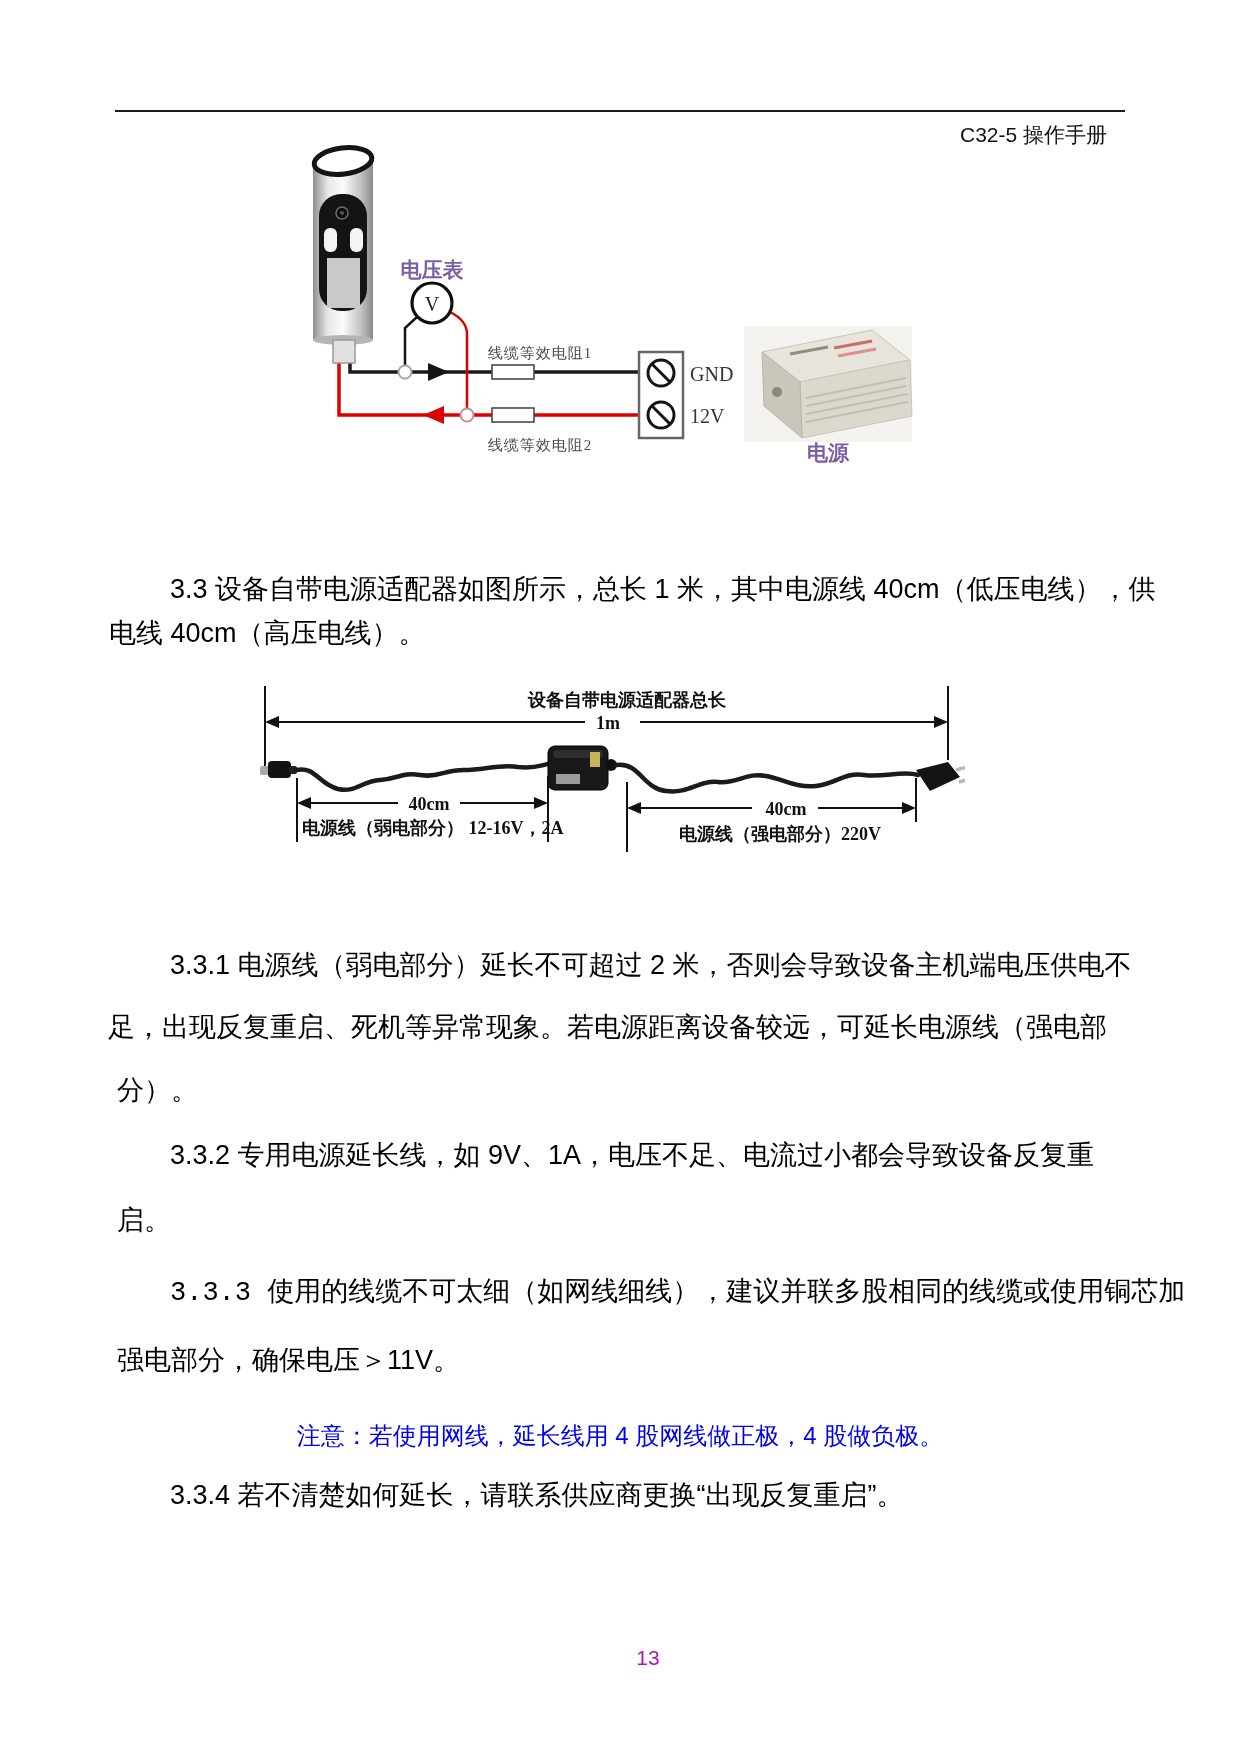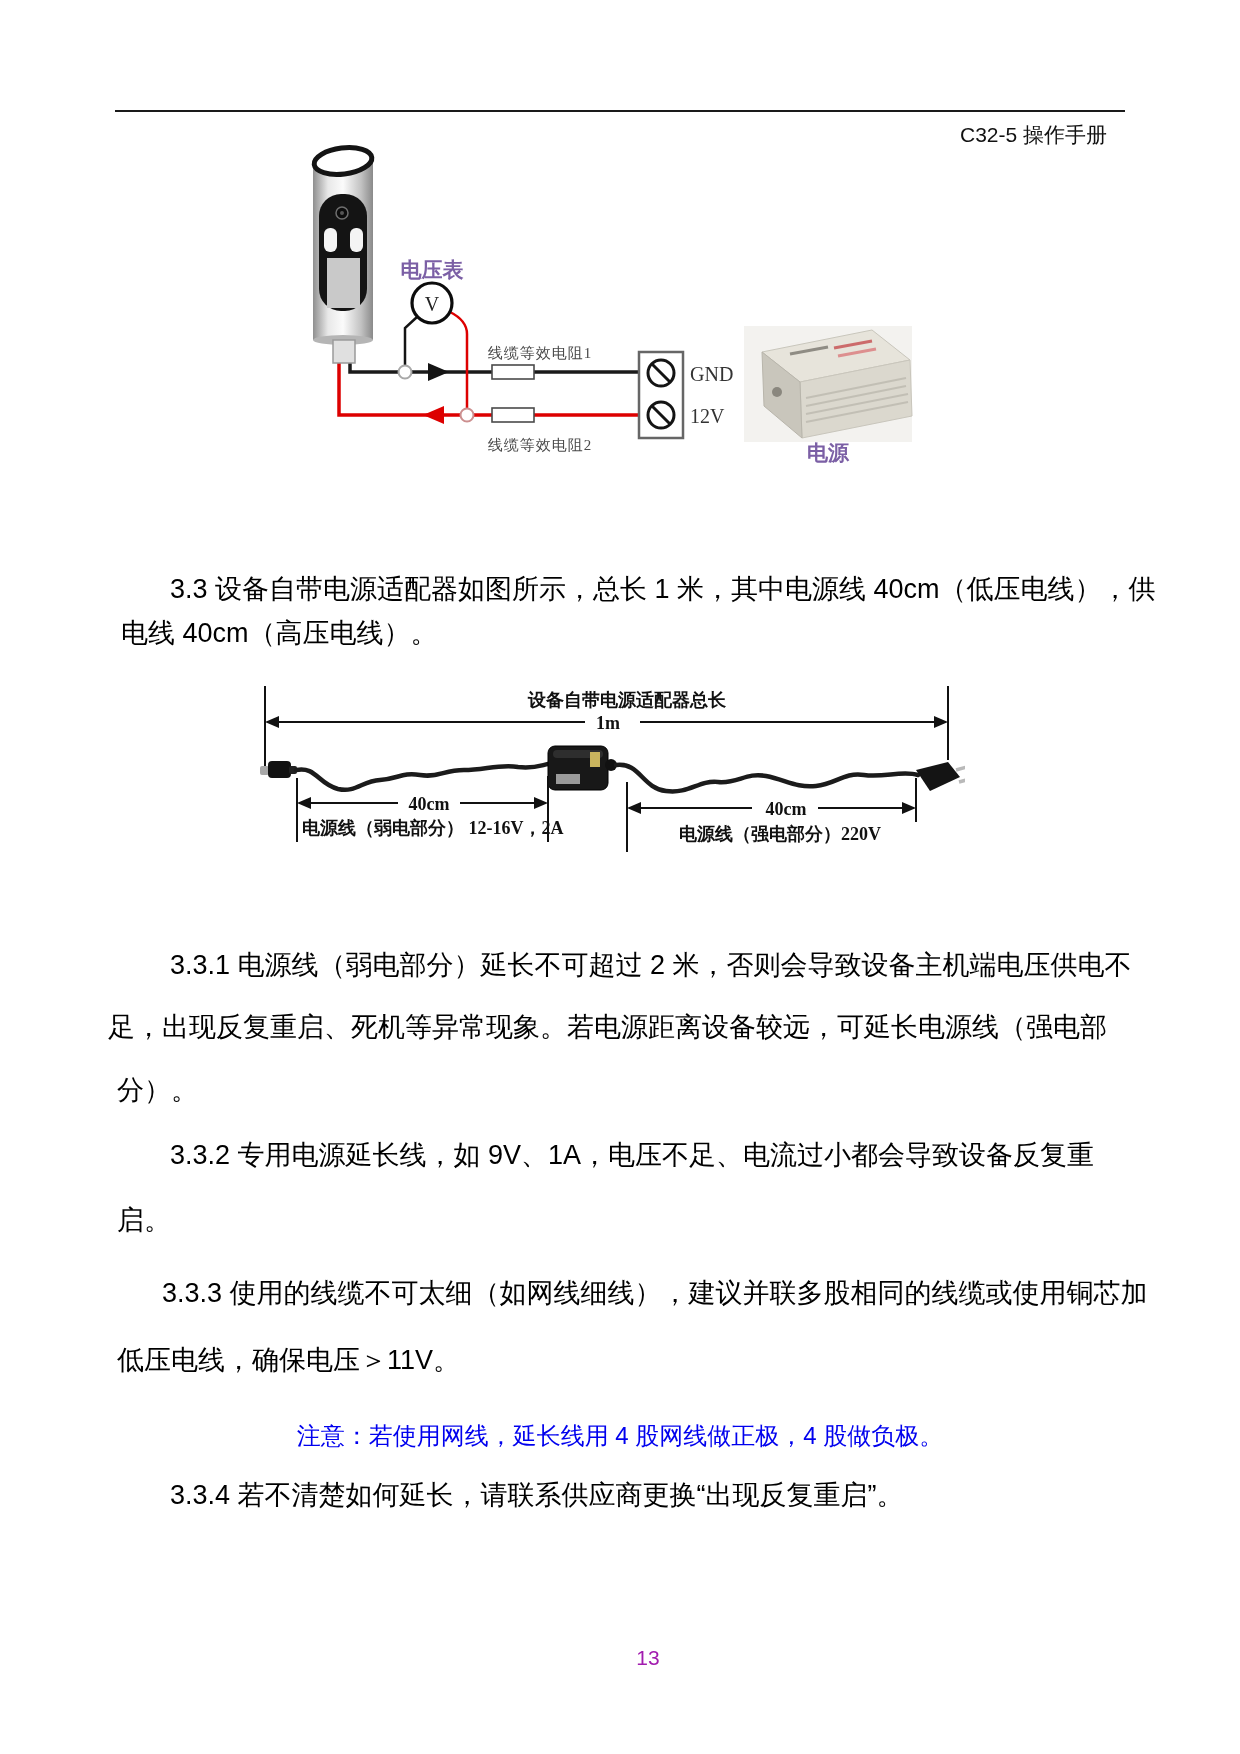--- a/index.html
+++ b/index.html
@@ -92,21 +92,21 @@
       <line x1="806" y1="422" x2="908" y2="402" stroke="#c2bfb5" stroke-width="2"></line>
       <line x1="790" y1="354" x2="828" y2="347" stroke="#8f8c84" stroke-width="3"></line>
       <line x1="834" y1="348" x2="872" y2="341" stroke="#cc6b6b" stroke-width="3"></line>
       <line x1="838" y1="356" x2="876" y2="349" stroke="#dd8f8f" stroke-width="3"></line>
       <circle cx="777" cy="392" r="5" fill="#8a877e"></circle>
       <text x="828" y="460" text-anchor="middle" class="purple" font-size="21">电源</text>
     </g>
   </svg>
 
   <div class="abs bodyline" style="left:170px;top:556px;margin-top:18px;">3.3 设备自带电源适配器如图所示，总长 1 米，其中电源线 40cm（低压电线），供</div>
-  <div class="abs bodyline" style="left:121px;top:618px;">电线 40cm（高压电线）。</div>
+  <div class="abs bodyline" style="left:109px;top:618px;">电线 40cm（高压电线）。</div>
 
   <svg class="abs" style="left:235px;top:672px;" width="730" height="200" viewBox="235 672 730 200">
 
     <line x1="265" y1="686" x2="265" y2="774" stroke="#111" stroke-width="2"></line>
     <line x1="948" y1="686" x2="948" y2="760" stroke="#111" stroke-width="2"></line>
     <line x1="270" y1="722" x2="585" y2="722" stroke="#111" stroke-width="1.8"></line>
     <line x1="640" y1="722" x2="943" y2="722" stroke="#111" stroke-width="1.8"></line>
     <polygon points="265,722 279,716 279,728" fill="#111"></polygon>
     <polygon points="948,722 934,716 934,728" fill="#111"></polygon>
     <text x="627" y="706" text-anchor="middle" class="dimlbl" font-size="19">设备自带电源适配器总长</text>
@@ -147,21 +147,21 @@
     <text x="780" y="840" text-anchor="middle" class="dimlbl">电源线（强电部分）220V</text>
   </svg>
 
   <div class="abs bodyline" style="left:170px;top:950px;">3.3.1 电源线（弱电部分）延长不可超过 2 米，否则会导致设备主机端电压供电不</div>
   <div class="abs bodyline" style="left:108px;top:1012px;">足，出现反复重启、死机等异常现象。若电源距离设备较远，可延长电源线（强电部</div>
   <div class="abs bodyline" style="left:117px;top:1075px;">分）。</div>
 
   <div class="abs bodyline" style="left:170px;top:1140px;">3.3.2 专用电源延长线，如 9V、1A，电压不足、电流过小都会导致设备反复重</div>
   <div class="abs bodyline" style="left:117px;top:1205px;">启。</div>
 
-  <div class="abs bodyline" style="left:162px;top:1278px;">3.3.3 使用的线缆不可太细（如网线细线），建议并联多股相同的线缆或使用铜芯加</div>
-  <div class="abs bodyline" style="left:117px;top:1345px;">低压电线，确保电压＞11V。</div>
+  <div class="abs bodyline" style="left:170px;top:1278px;font-family:Liberation Mono, monospace;">3.3.3 使用的线缆不可太细（如网线细线），建议并联多股相同的线缆或使用铜芯加</div>
+  <div class="abs bodyline" style="left:117px;top:1345px;">强电部分，确保电压＞11V。</div>
 
   <div class="abs note" style="left:115px;top:1420px;width:1010px;">注意：若使用网线，延长线用 4 股网线做正极，4 股做负极。</div>
 
   <div class="abs bodyline" style="left:170px;top:1480px;">3.3.4 若不清楚如何延长，请联系供应商更换“出现反复重启”。</div>
 
   <div class="abs pageno" style="left:0;top:1646px;width:1240px;">13</div>
 </div>
 
 </body></html>

